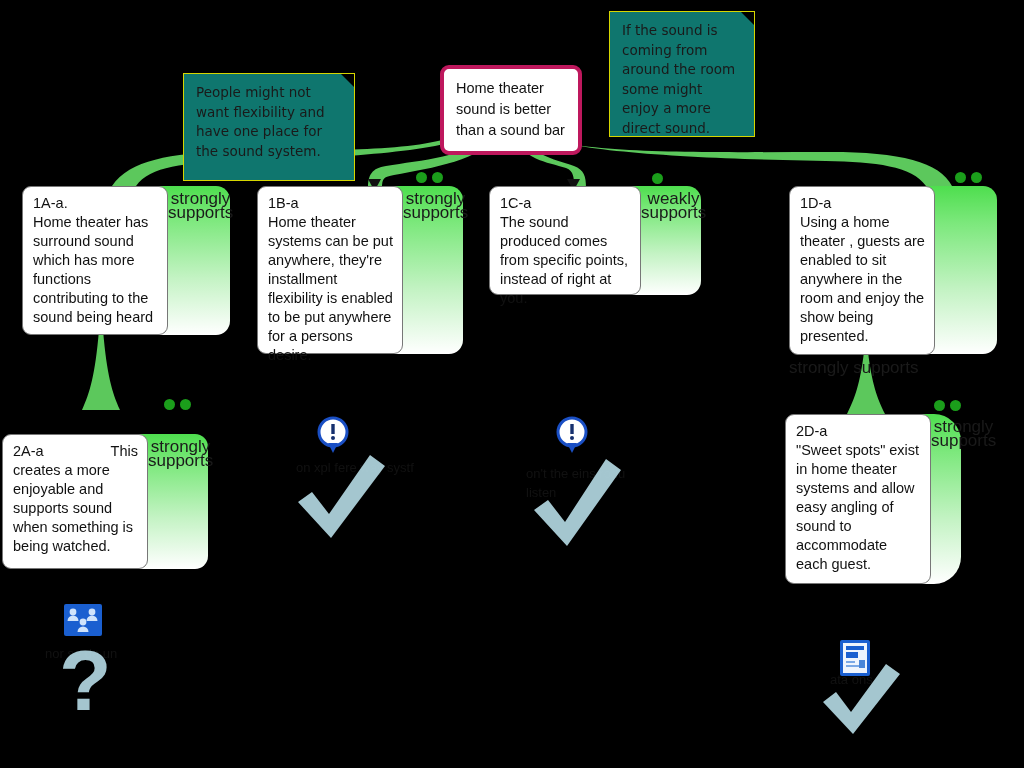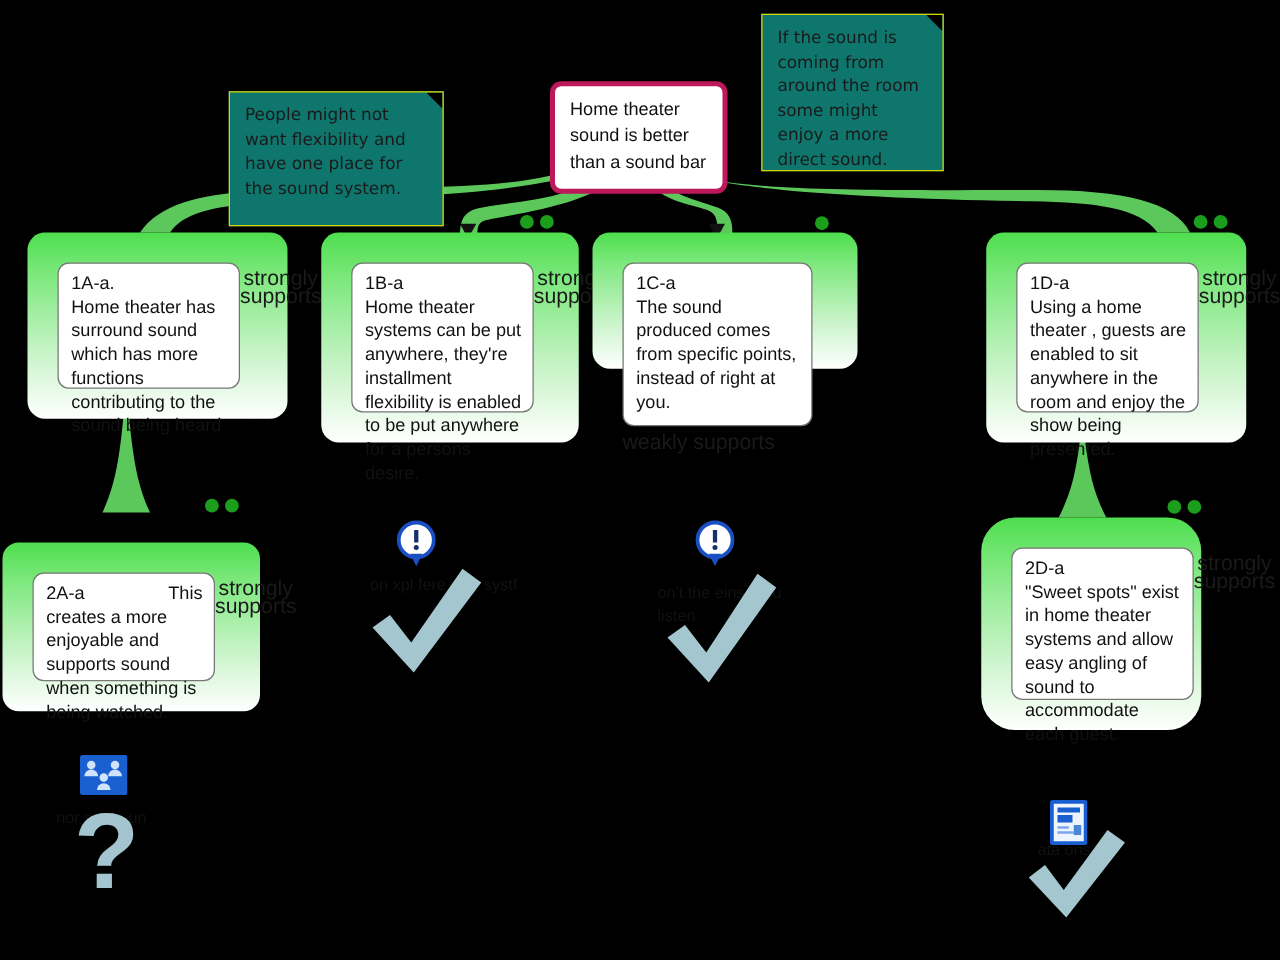--- a/index.html
+++ b/index.html
@@ -42,21 +42,21 @@
     width: 13px; height: 13px;
     background: #000;
     clip-path: polygon(0 0, 100% 100%, 100% 0);
   }
 
   
   .arg {
     position: absolute;
     border-radius: 14px;
     background: linear-gradient(to bottom, #4ede4e 0%, #7ce87c 22%, #c4f3c4 62%, #ffffff 100%);
-    padding: 24px;
+    padding: 0;
     display: flex;
   }
   .arg .inner {
     background: #ffffff;
     border: 1px solid #777;
     border-radius: 9px;
     color: #111;
     font-size: 14.5px;
     line-height: 19px;
     padding: 7px 9px 8px 10px;
@@ -143,32 +143,32 @@
       <span class="hdr">1B-a</span>
       <span>Home theater systems can be put anywhere, they're installment flexibility is enabled to be put anywhere for a persons desire.</span>
     </div>
     <div class="relation">strongly supports</div>
   </div>
   <div class="dots" style="left:416px; top:172px;">
     <i></i>
       <i></i>
   </div>
 
-  <div class="arg" style="left:474px; top:186px; width:212px; height:109px;flex-direction:column;">
+  <div class="arg" style="left:489px; top:186px; width:212px; height:109px;">
     <div class="inner" style="width:152px;">
       <span class="hdr">1C-a</span>
       <span>The sound produced comes from specific points, instead of right at you.</span>
     </div>
     <div class="relation">weakly supports</div>
   </div>
   <div class="dots" style="left:652px; top:173px;">
     <i></i>
   </div>
 
-  <div class="arg" style="left:789px; top:186px; width:208px; height:168px;">
+  <div class="arg" style="left:789px; top:186px; width:208px; height:168px;flex-direction:column;">
     <div class="inner" style="width:146px;">
       <span class="hdr">1D-a</span>
       <span>Using a home theater , guests are enabled to sit anywhere in the room and enjoy the show being presented.</span>
     </div>
     <div class="relation">strongly supports</div>
   </div>
   <div class="dots" style="left:955px; top:172px;">
     <i></i>
       <i></i>
   </div>

